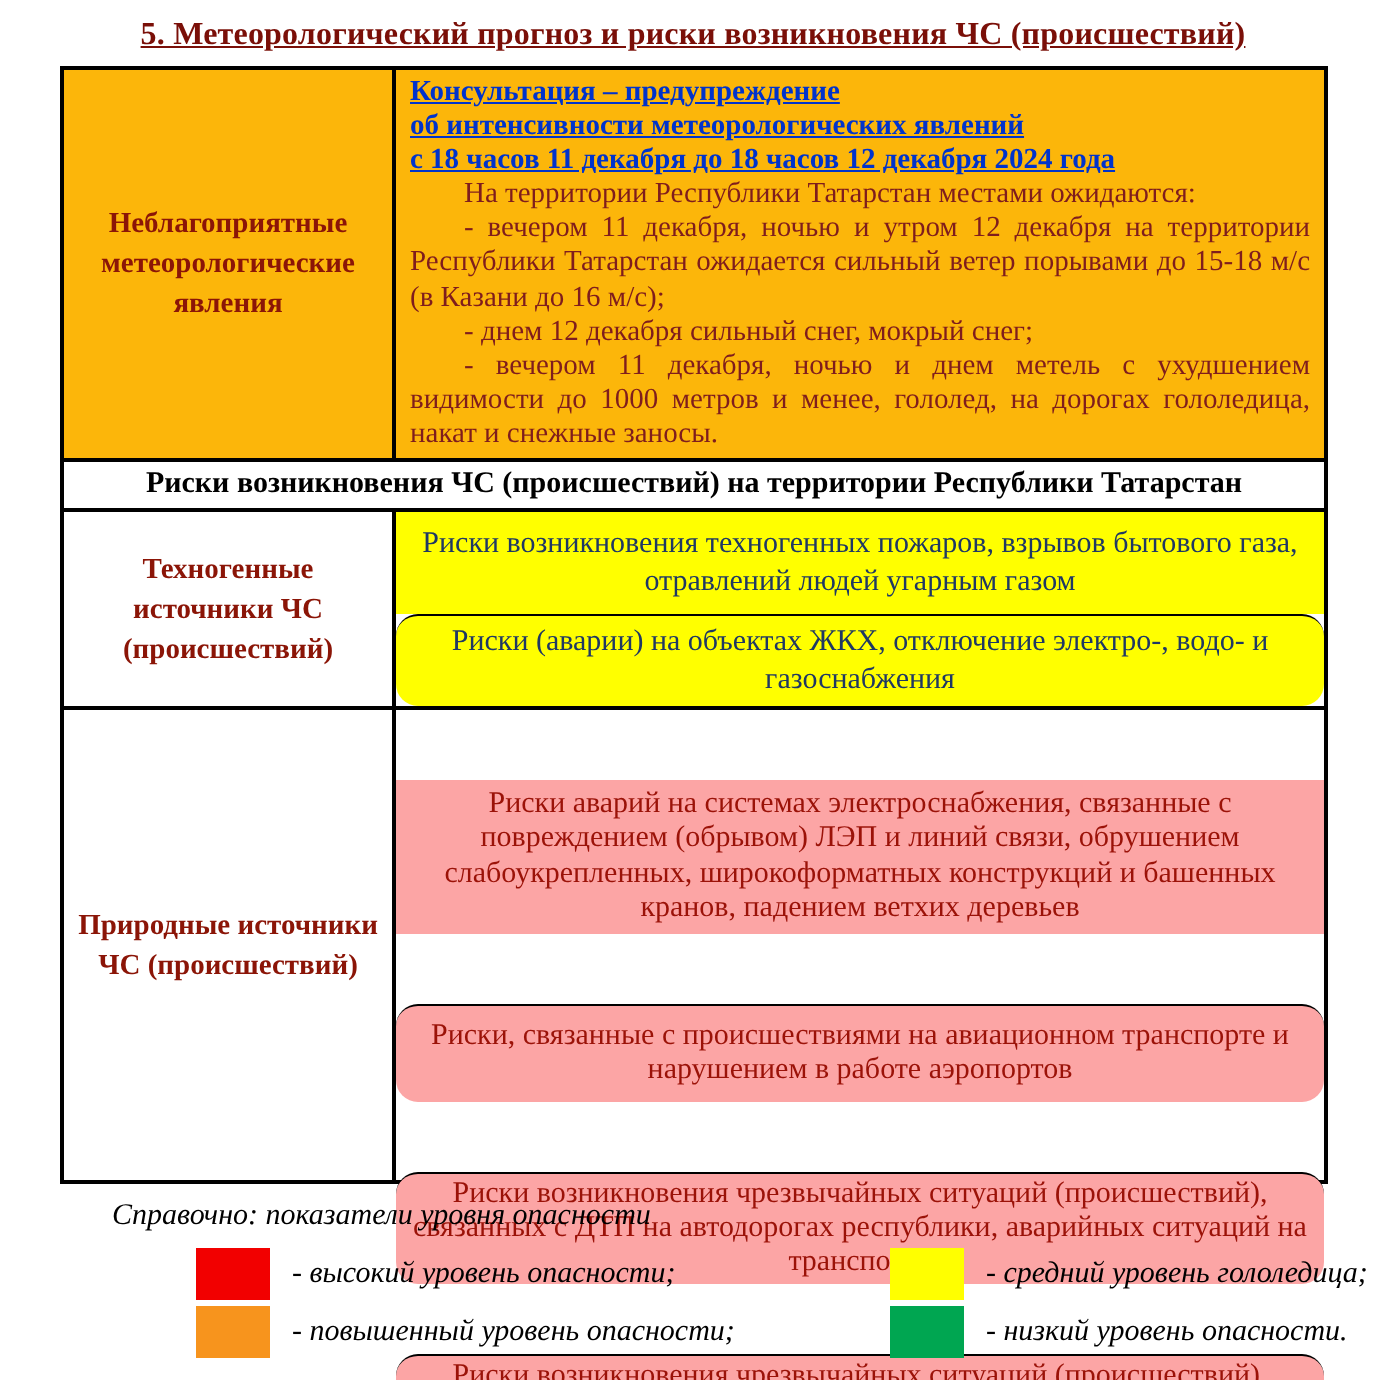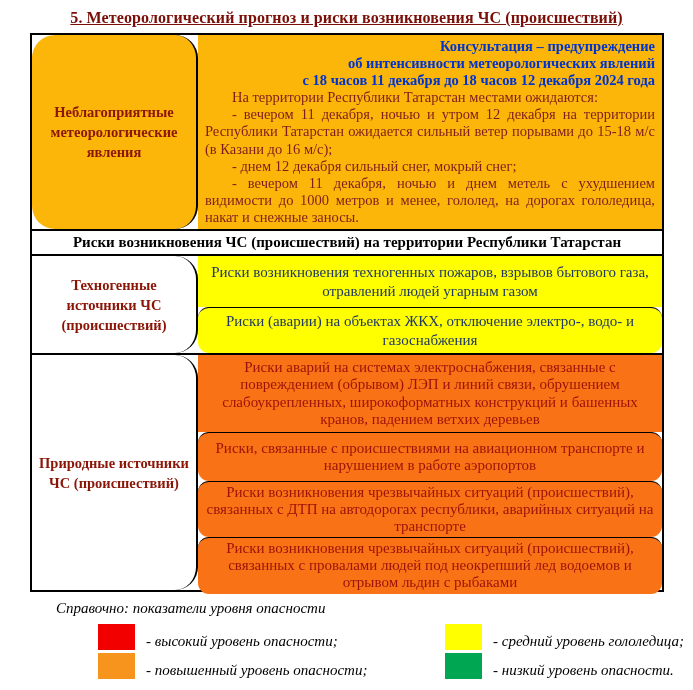--- a/index.html
+++ b/index.html
@@ -25,33 +25,32 @@
   .cell{box-sizing:border-box;}
 
   
   .row-weather{height:194px;}
   .col-left{
     width:166px;flex:0 0 166px;
     border-right:2px solid #000;
     display:flex;align-items:center;justify-content:center;
     text-align:center;
     box-sizing:border-box;
-    border-radius:23px;
   }
   .amber{background:#FCB60A;}
   .left-head{
     font-weight:bold;color:#8B1507;
     font-size:14.5px;line-height:1.38;
     padding:2px 6px;
   }
   .col-right{flex:1 1 auto;min-width:0;box-sizing:border-box;}
   .advisory{padding:3px 7px 2px 7px;}
   .advisory-line{
-    text-align:right;font-weight:bold;
-    color:#0033CC;
+    text-align:left;font-weight:bold;
+    color:#0033CC;text-decoration:underline;
     font-size:14.5px;line-height:17px;
   }
   .advisory-body p{
     margin:0;color:#7f1d1d;
     font-size:14.5px;line-height:17.2px;
     text-align:justify;text-indent:27px;
   }
 
   
   .row-band{
@@ -70,34 +69,34 @@
     text-align:center;padding:2px 8px;box-sizing:border-box;
     font-size:15px;line-height:1.25;
   }
   .yellow{background:#FFFF00;color:#1F3864;}
   .sep{border-top:1.5px solid #000;border-radius:11px;}
   .h-a{flex:0 0 51px;}
   .h-b{flex:1 1 auto;}
 
   
   .row-nat{height:237px;border-top:2px solid #000;}
-  .amber-risk{background:#f97316;color:#9B1208;line-height:1.14;}
+  .amber-risk{background:#fca5a5;color:#9B1208;line-height:1.14;margin-top:35px;}
   .h-c1{flex:0 0 77px;}
   .h-c2{flex:0 0 49px;}
   .h-c3{flex:0 0 50px;}
   .h-c4{flex:1 1 auto;}
 
   
   .legend{position:absolute;left:38px;top:600px;width:640px;font-style:italic;}
   .legend-caption{margin-left:18px;font-size:15px;color:#000;}
   .legend-grid{
     display:grid;grid-template-columns:347px 1fr;
     margin-left:33px;margin-top:7px;row-gap:3px;
   }
-  .legend-item{display:flex;align-items:flex-end;padding-left:27px;}
+  .legend-item{display:flex;align-items:center;padding-left:27px;}
   .swatch{
     width:37px;height:26px;flex:0 0 37px;margin-right:11px;
     display:inline-block;
   }
   .legend-label{font-size:15px;color:#000;white-space:nowrap;}
 </style>
 </head>
 <body>
 
 <div class="page">

